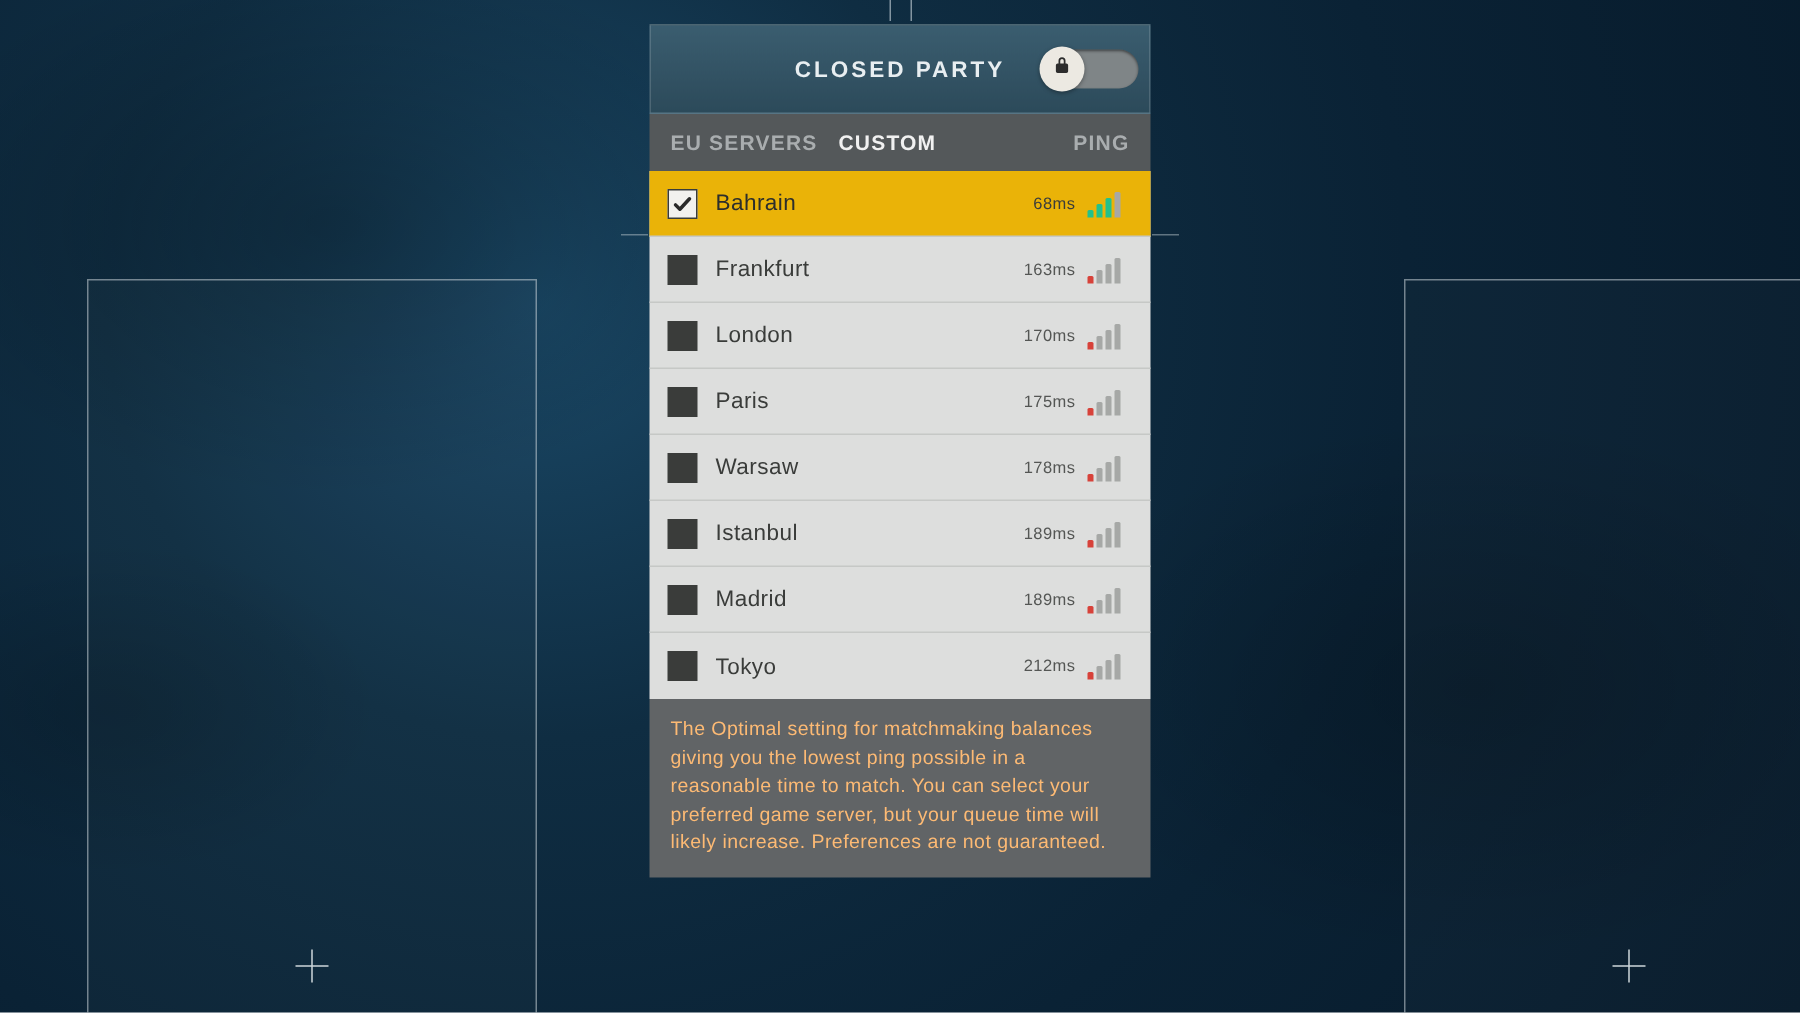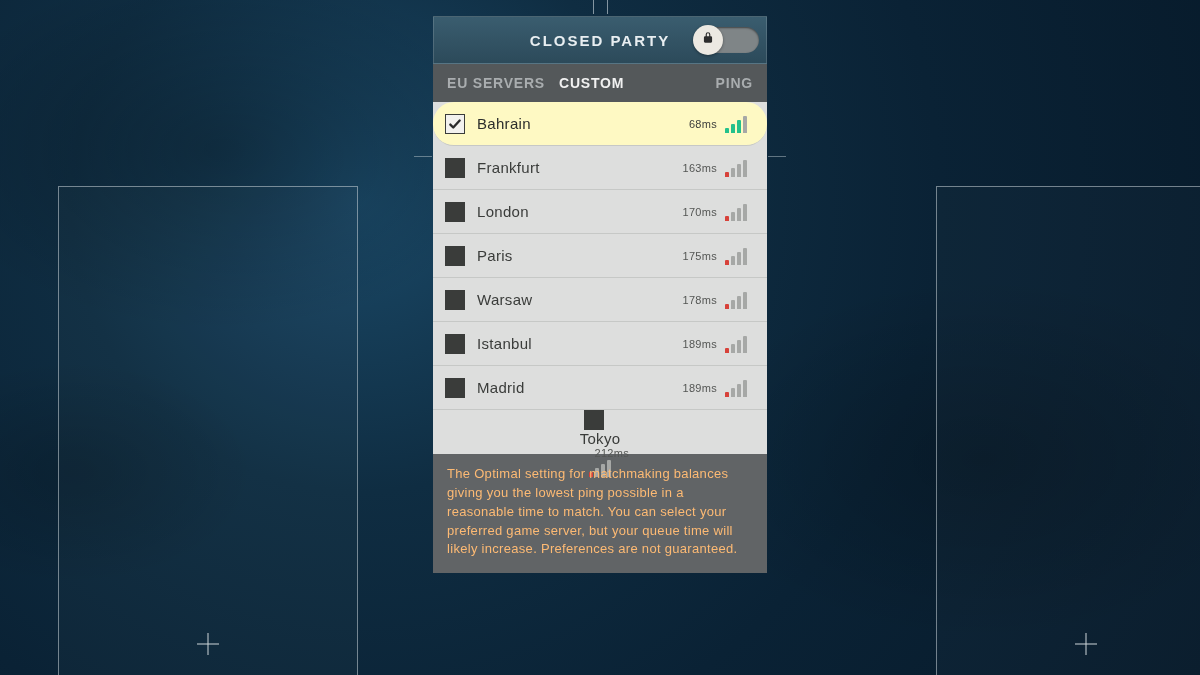--- a/index.html
+++ b/index.html
@@ -49,21 +49,21 @@
   .center-ticks span:nth-child(2){ left:22px; }
 
   
   .panel {
     position: absolute;
     left: 50%; transform: translateX(-50%);
     top: 16px;
     width: 334px;
   }
   .panel-head {
-    height: 48px;
+    height: 60px;
     background: linear-gradient(#3a5d6f, #2c4a5a);
     border: 1px solid rgba(255,255,255,.15);
     display:flex; align-items:center; justify-content:center;
     position:relative;
   }
   .panel-head .title {
     font-weight:600; font-size:15px; letter-spacing:2px; color:#e8eef1;
   }
   .toggle {
     position:absolute; right:7px; top:50%; transform:translateY(-50%);
@@ -94,25 +94,24 @@
     background:#dddedd;
   }
   .row {
     height:44px;
     display:flex; align-items:center;
     padding:0 12px;
     border-bottom:1px solid #c6c8c6;
     font-size:15px;
     color:#3a3c3a;
   }
-  .row:last-child { border-bottom:none;flex-direction:column; }
+  .row:last-child { border-bottom:none; }
   .row.sel {
-    background:#fef9c3;
+    background:#eab308;
     color:#2c2e2c;
-    border-radius:21px;
   }
   .chk {
     width:20px; height:20px;
     background:#3a3c3a;
     margin-right:12px;
     display:flex; align-items:center; justify-content:center;
     flex:none;
   }
   .row.sel .chk { background:#f2f1ee; border:1px solid #3a3c3a; }
   .chk svg { width:14px; height:14px; display:none; }

